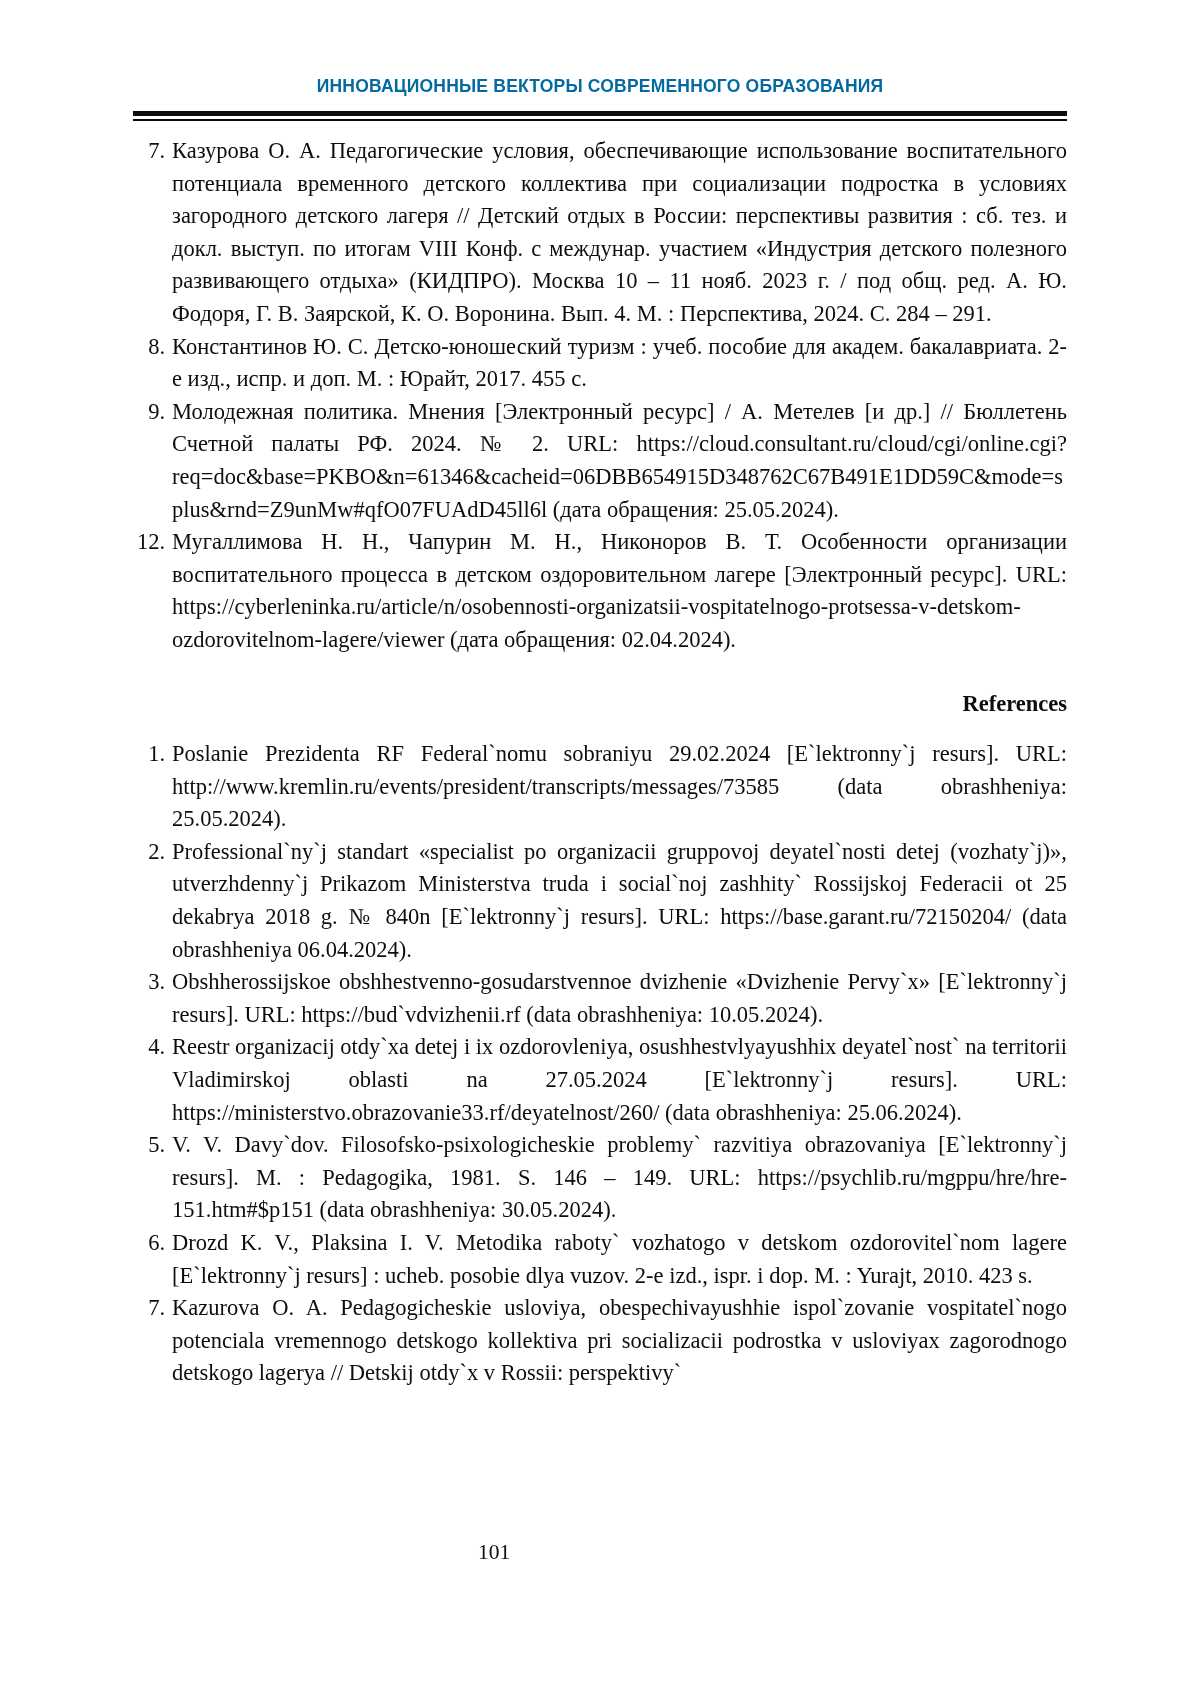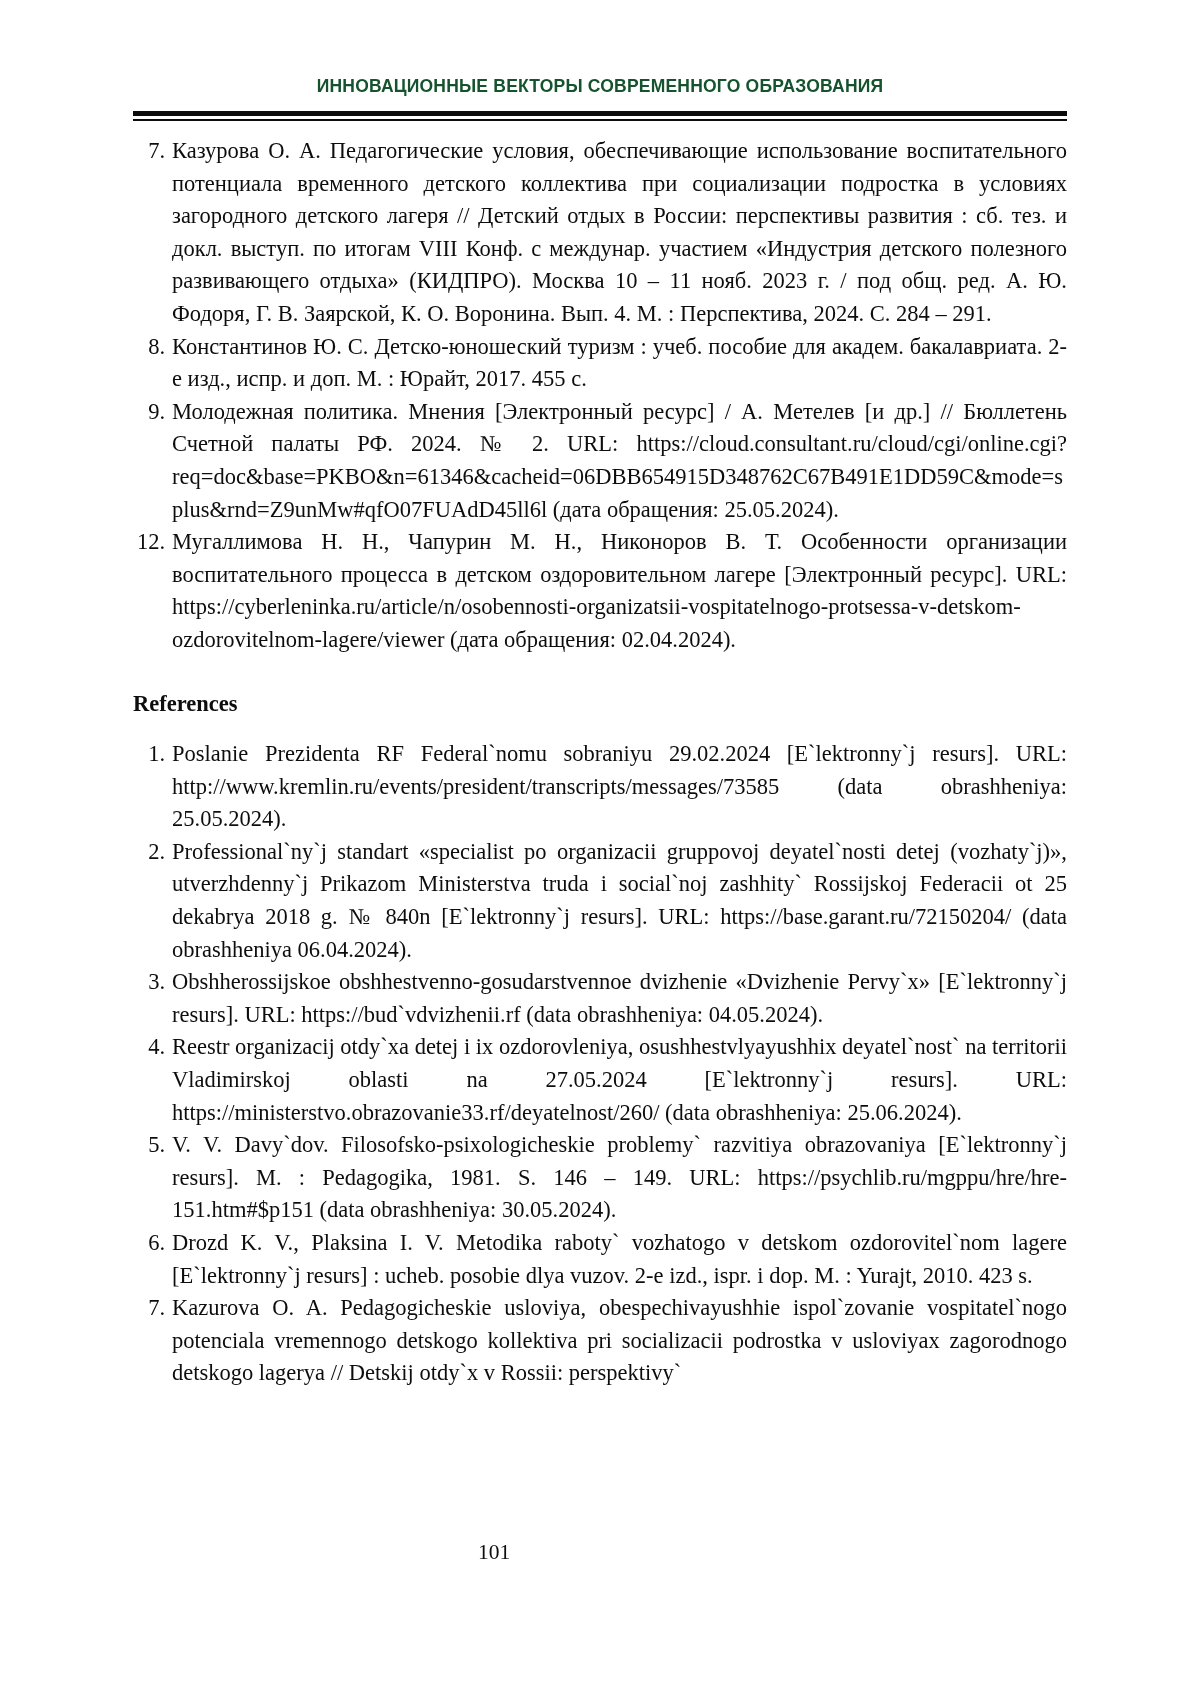--- a/index.html
+++ b/index.html
@@ -12,21 +12,21 @@
     overflow: hidden;
   }
   .page-header-title {
     position: absolute;
     top: 76px; left: 0; width: 1200px;
     text-align: center;
     font-family: "Liberation Sans", sans-serif;
     font-weight: bold;
     font-size: 17.5px;
     letter-spacing: 0.2px;
-    color: #14532d;
+    color: #0369a1;
   }
   .header-rule {
     position: absolute;
     top: 111px; left: 133px; width: 934px;
     height: 3px;
     border-top: 5px solid #0c0c0c;
     border-bottom: 2px solid #0c0c0c;
   }
   .content {
     position: absolute;
@@ -49,21 +49,21 @@
   }
   .ref-item .txt {
     flex: 1 1 auto;
     min-width: 0;
     text-align: justify;
     overflow-wrap: anywhere;
     font-family: Liberation Serif, serif;
   }
   .references-heading {
     margin: 31px 0 18px 0;
-    text-align: left;
+    text-align: right;
     font-size: 22.5px;
     font-weight: bold;
     font-family: "Liberation Serif", serif;
   }
   .page-number {
     position: absolute;
     top: 1540px; left: 0; width: 988px;
     text-align: center;
     font-size: 21.5px;
   }
@@ -102,21 +102,21 @@
     <div class="ref-item">
       <span class="num">1.</span>
       <span class="txt">Poslanie Prezidenta RF Federal`nomu sobraniyu 29.02.2024 [E`lektronny`j resurs]. URL: http://www.kremlin.ru/events/president/transcripts/messages/73585 (data obrashheniya: 25.05.2024).</span>
     </div>
     <div class="ref-item">
       <span class="num">2.</span>
       <span class="txt">Professional`ny`j standart «specialist po organizacii gruppovoj deyatel`nosti detej (vozhaty`j)», utverzhdenny`j Prikazom Ministerstva truda i social`noj zashhity` Rossijskoj Federacii ot 25 dekabrya 2018 g. № 840n [E`lektronny`j resurs]. URL: https://base.garant.ru/72150204/ (data obrashheniya 06.04.2024).</span>
     </div>
     <div class="ref-item">
       <span class="num">3.</span>
-      <span class="txt">Obshherossijskoe obshhestvenno-gosudarstvennoe dvizhenie «Dvizhenie Pervy`x» [E`lektronny`j resurs]. URL: https://bud`vdvizhenii.rf (data obrashheniya: 04.05.2024).</span>
+      <span class="txt">Obshherossijskoe obshhestvenno-gosudarstvennoe dvizhenie «Dvizhenie Pervy`x» [E`lektronny`j resurs]. URL: https://bud`vdvizhenii.rf (data obrashheniya: 10.05.2024).</span>
     </div>
     <div class="ref-item">
       <span class="num">4.</span>
       <span class="txt">Reestr organizacij otdy`xa detej i ix ozdorovleniya, osushhestvlyayushhix deyatel`nost` na territorii Vladimirskoj oblasti na 27.05.2024 [E`lektronny`j resurs]. URL: https://ministerstvo.obrazovanie33.rf/deyatelnost/260/ (data obrashheniya: 25.06.2024).</span>
     </div>
     <div class="ref-item">
       <span class="num">5.</span>
       <span class="txt">V. V. Davy`dov. Filosofsko-psixologicheskie problemy` razvitiya obrazovaniya [E`lektronny`j resurs]. M. : Pedagogika, 1981. S. 146 – 149. URL: https://psychlib.ru/mgppu/hre/hre-151.htm#$p151 (data obrashheniya: 30.05.2024).</span>
     </div>
     <div class="ref-item">

